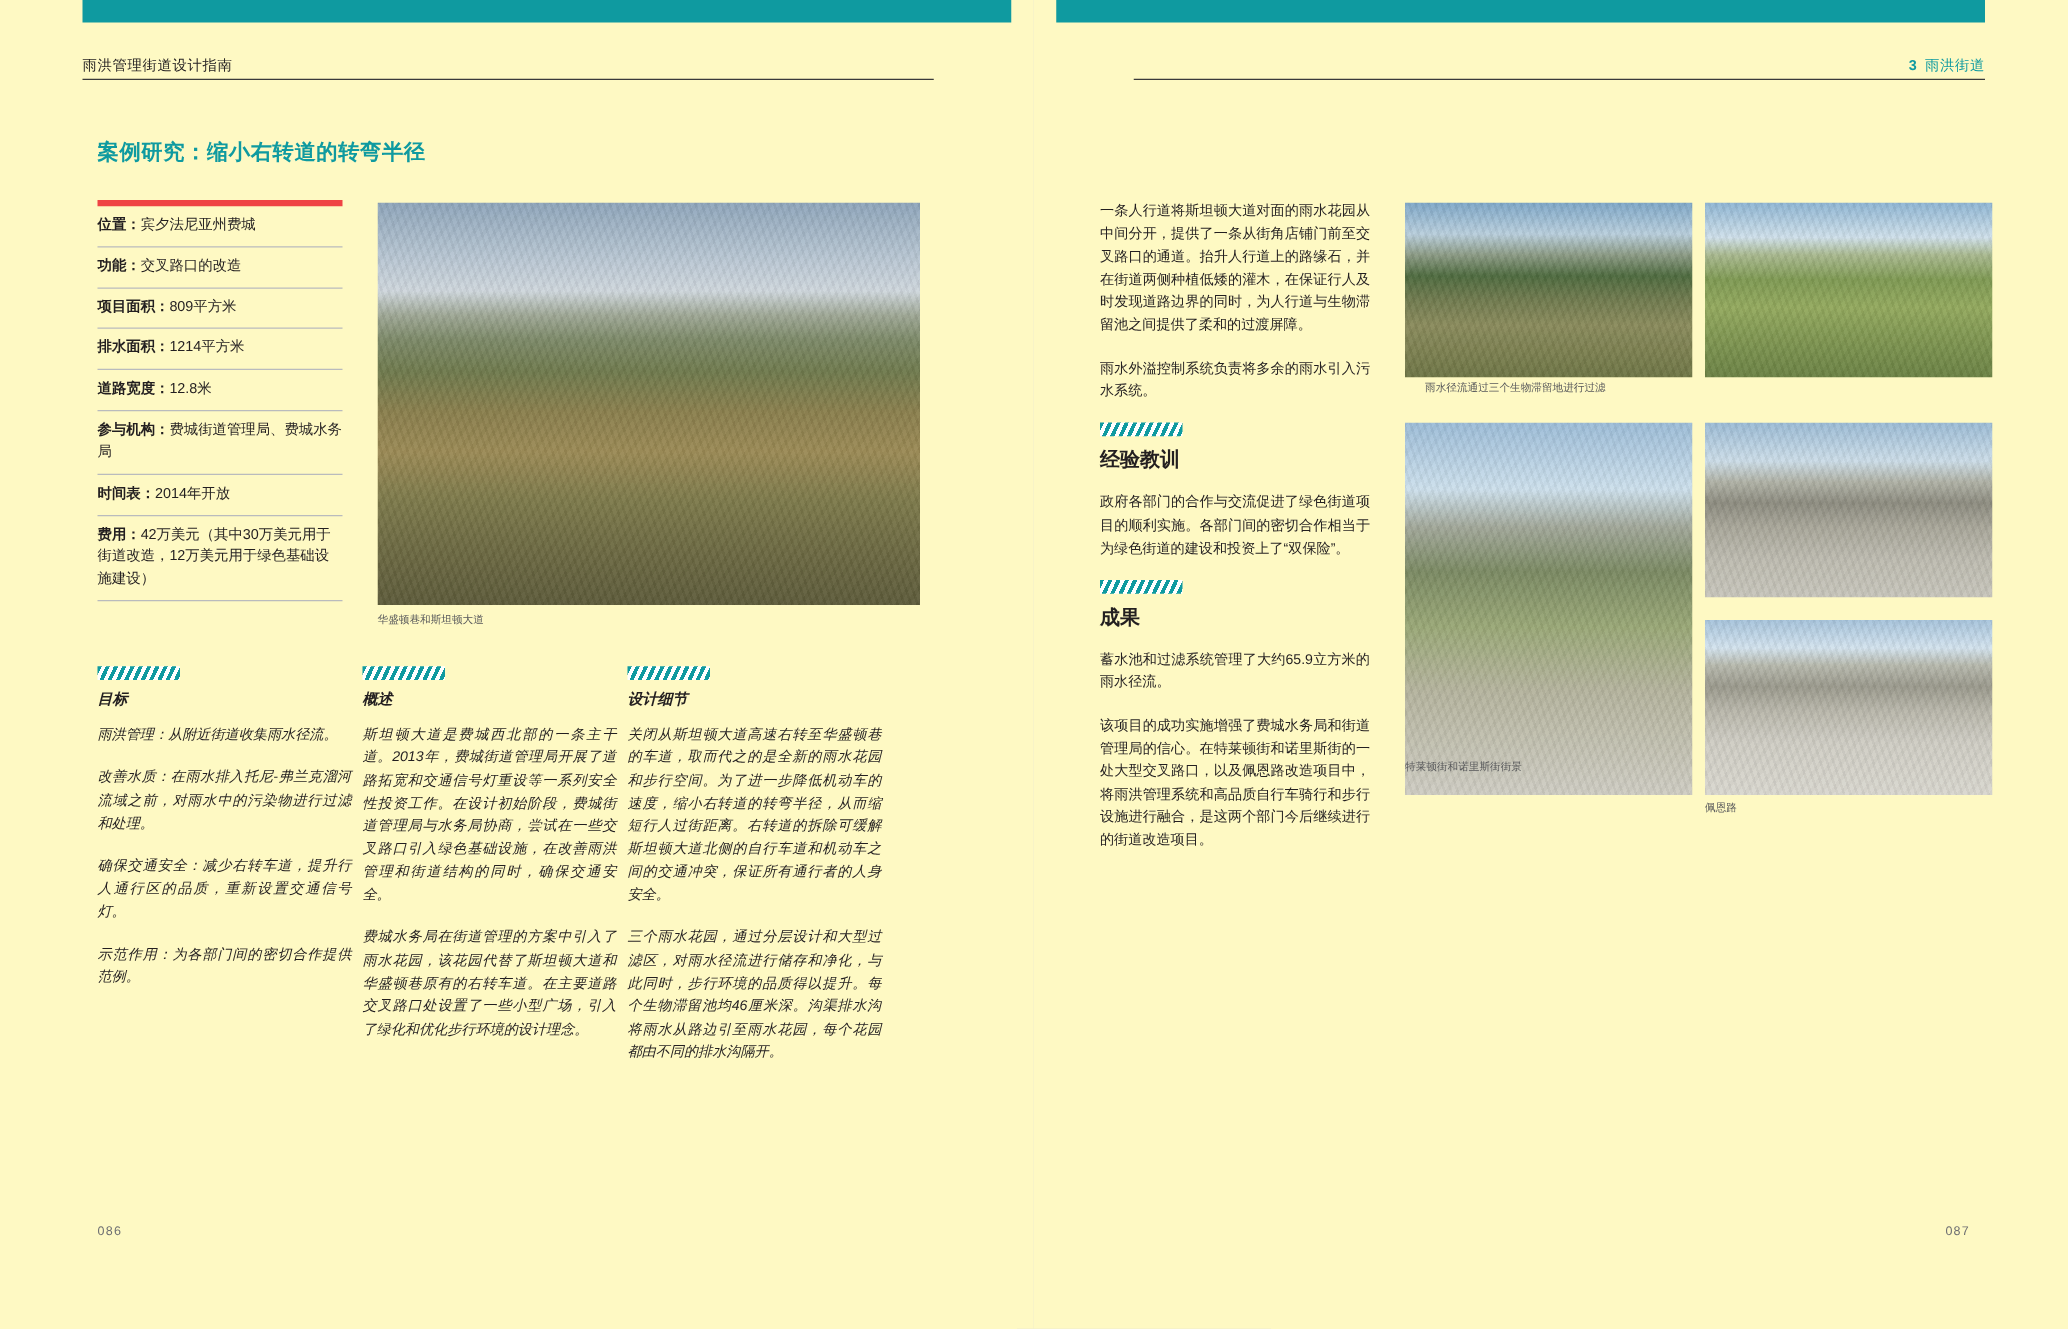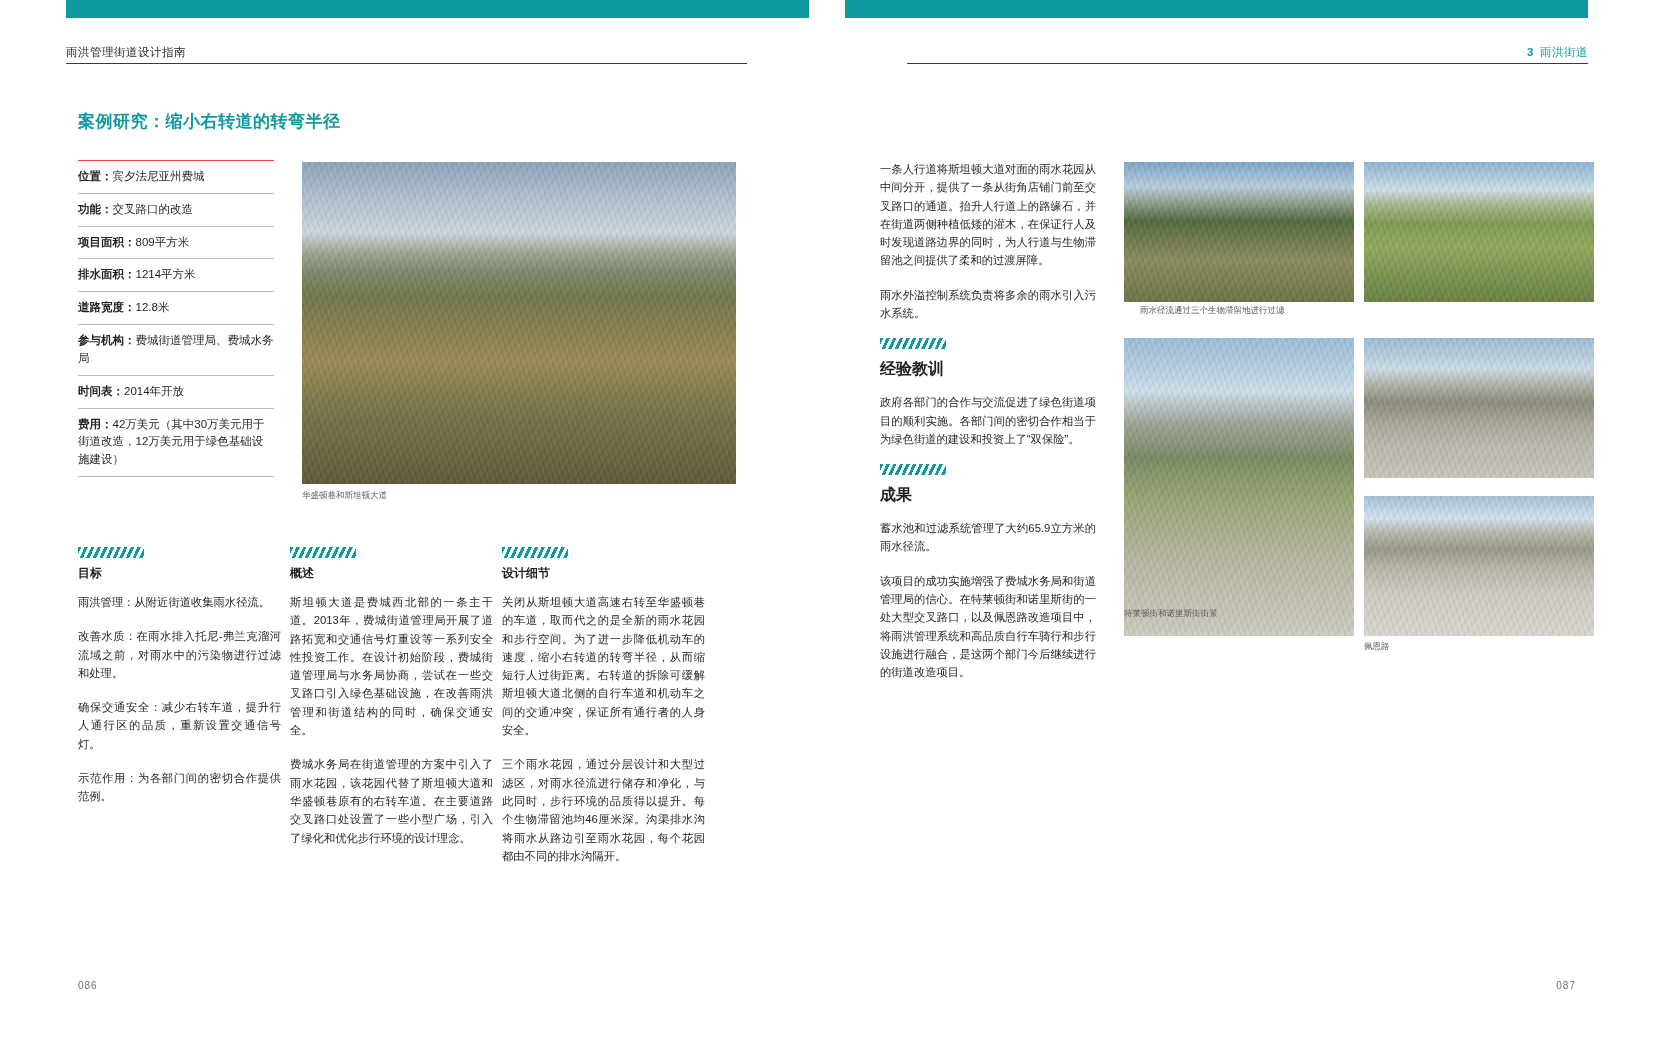--- a/index.html
+++ b/index.html
@@ -5,21 +5,21 @@
   * { box-sizing: border-box; }
   html, body { margin:0; padding:0; }
   body {
     width:1654px; height:1063px;
     background:#d9d9d9;
     font-family:"Liberation Sans", sans-serif;
     color:#231f20;
     overflow:hidden;
   }
   .spread { position:relative; width:1654px; height:1063px; display:flex; }
-  .page { position:relative; background:#ffffff; height:1063px; }
+  .page { position:relative; background:#fef9c3; height:1063px; }
   .page-left  { width:827px; }
   .page-right { width:827px; }
 
   .teal-bar { position:absolute; top:0; height:18px; background:#0f9aa0; }
   .page-left  .teal-bar { left:66px; right:18px; }
   .page-right .teal-bar { left:18px; right:66px; }
 
   
   .header { position:absolute; top:42px; height:22px; }
   .page-left .header { left:66px; right:80px; }
@@ -37,27 +37,27 @@
   .page-right .folio { right:78px; }
 
   
   .case-title {
     position:absolute; left:78px; top:110px;
     font-size:17px; font-weight:bold; color:#0f9aa0; letter-spacing:0.5px;
   }
 
   .facts { position:absolute; left:78px; top:160px; width:196px; font-size:11.5px; line-height:1.55; }
   .facts .row { border-bottom:1px solid #b9bbbd; padding:7px 0 7px 0; }
-  .facts .row:first-child { border-top:1px solid #ef4444; }
+  .facts .row:first-child { border-top:5px solid #ef4444; }
   .facts .lbl { font-weight:bold; }
 
   .hero { position:absolute; left:302px; top:162px; width:434px; height:322px; overflow:hidden; }
   .hero-cap { position:absolute; left:302px; top:490px; width:434px; font-size:8.5px; color:#58595b; }
 
-  .colgroup { position:absolute; left:78px; top:547px; width:658px; display:flex; gap:9px; }
+  .colgroup { position:absolute; left:78px; top:533px; width:658px; display:flex; gap:9px;font-style:italic; }
   .col { width:203px; }
   .col .hatch { width:66px; height:11px; margin-bottom:7px; }
   .col h3 { margin:0 0 11px 0; font-size:12px; font-weight:bold; }
   .col p { margin:0 0 16px 0; font-size:11.3px; line-height:1.62; text-align:justify; }
 
   .hatch {
     background:repeating-linear-gradient(115deg,#0f9aa0 0 3px, #ffffff 3px 6px);
   }
 
   

